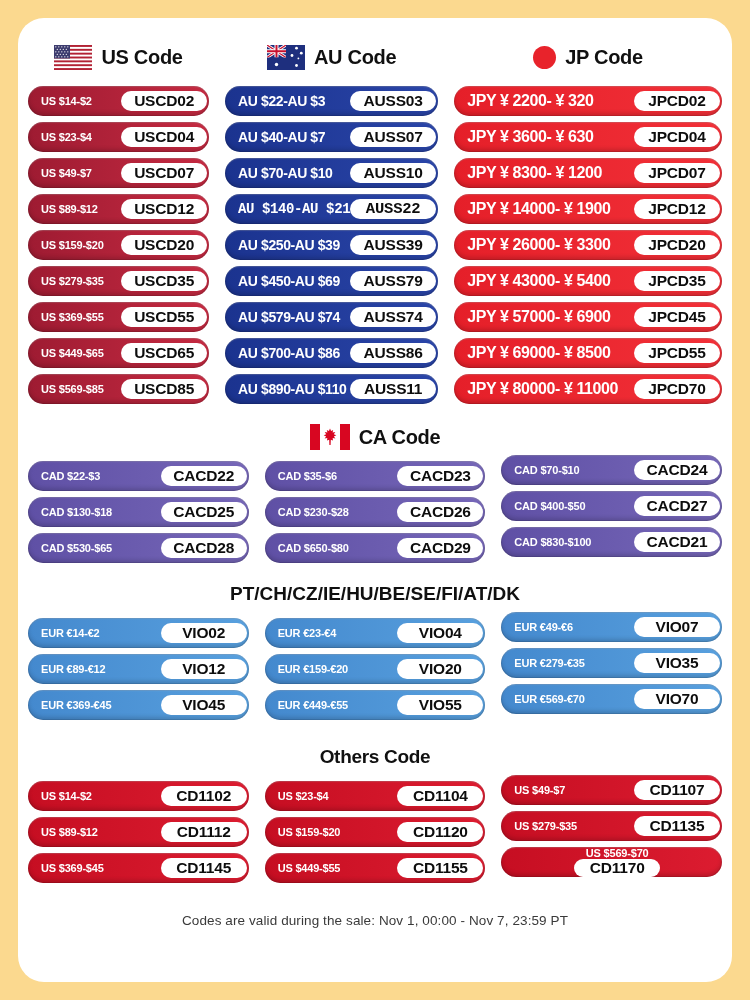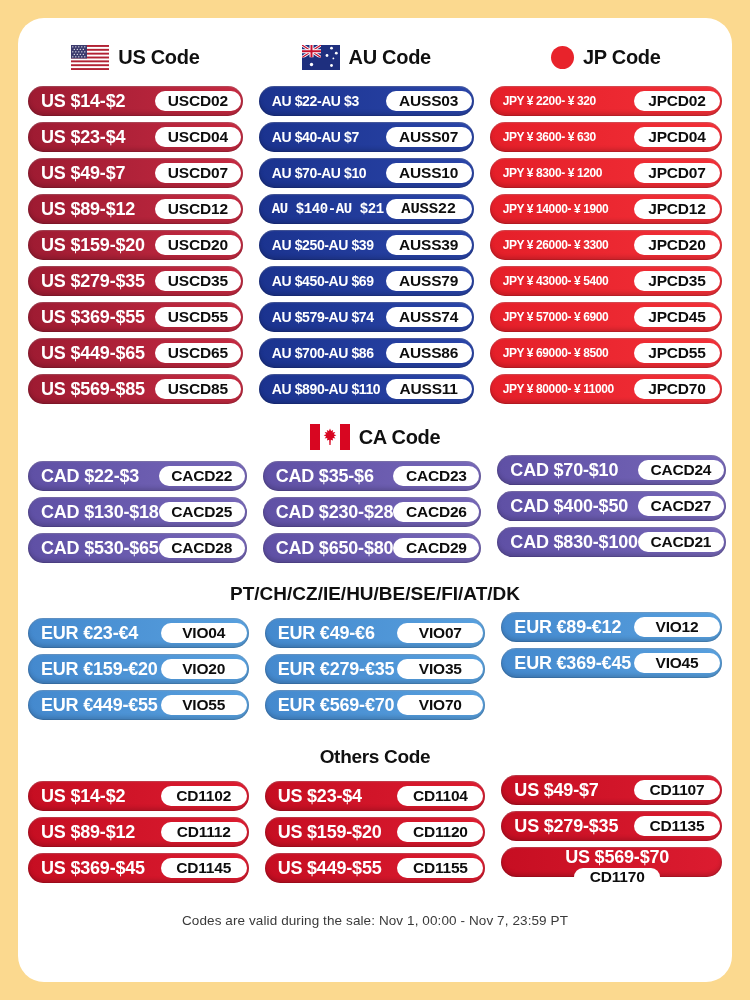--- a/index.html
+++ b/index.html
@@ -46,25 +46,25 @@
     margin-top:9px;
   }
   .grid3 .pill:nth-child(3n) { transform:translateY(-6px); }
   .pill {
     height:30px; border-radius:15px;
     display:flex; align-items:center; justify-content:space-between;
     padding:0 2px 0 13px;
     box-shadow: inset 0 0 0 1px rgba(0,0,0,0.10), inset 0 -3px 4px rgba(0,0,0,0.16), inset 0 1px 1px rgba(255,255,255,0.22);
   }
   .pill-label {
-    color:#ffffff; font-weight:800; font-size:18px;
+    color:#ffffff; font-weight:800; font-size:11px;
     letter-spacing:-0.2px; white-space:nowrap;
   }
   [data-pills="au"] .pill-label { font-size:14px; letter-spacing:-0.4px; }
-  [data-pills="jp"] .pill-label { font-size:12px; letter-spacing:-0.4px; }
+  [data-pills="jp"] .pill-label { font-size:16px; letter-spacing:-0.4px; }
   .pill-code {
     background:#ffffff; border-radius:13px;
     height:20px; min-width:72px; padding:0 7px;
     display:flex; align-items:center; justify-content:center;
     color:#0d0d0d; font-weight:800; font-size:15.5px;
     letter-spacing:-0.2px; white-space:nowrap;
   }
   .header-ca { margin-top:18px; }
   .header-eur { margin-top:16px; font-size:19px; letter-spacing:0; }
   .header-others { margin-top:22px; font-size:19px; }
@@ -323,20 +323,24 @@
         <span class="pill-label">CAD $830-$100</span>
         <span class="pill-code">CACD21</span>
       </div>
     </div>
 
   <div class="sec-header header-eur">
     <span>PT/CH/CZ/IE/HU/BE/SE/FI/AT/DK</span>
   </div>
   <div class="grid3" data-pills="eur">
       <div class="pill" style="background: linear-gradient(90deg, rgb(68, 137, 206), rgb(88, 160, 222));">
+        <span class="pill-label">EUR €14-€2</span>
+        <span class="pill-code">VIO02</span>
+      </div>
+      <div class="pill" style="background: linear-gradient(90deg, rgb(68, 137, 206), rgb(88, 160, 222));">
         <span class="pill-label">EUR €23-€4</span>
         <span class="pill-code">VIO04</span>
       </div>
       <div class="pill" style="background: linear-gradient(90deg, rgb(68, 137, 206), rgb(88, 160, 222));">
         <span class="pill-label">EUR €49-€6</span>
         <span class="pill-code">VIO07</span>
       </div>
       <div class="pill" style="background: linear-gradient(90deg, rgb(68, 137, 206), rgb(88, 160, 222));">
         <span class="pill-label">EUR €89-€12</span>
         <span class="pill-code">VIO12</span>

